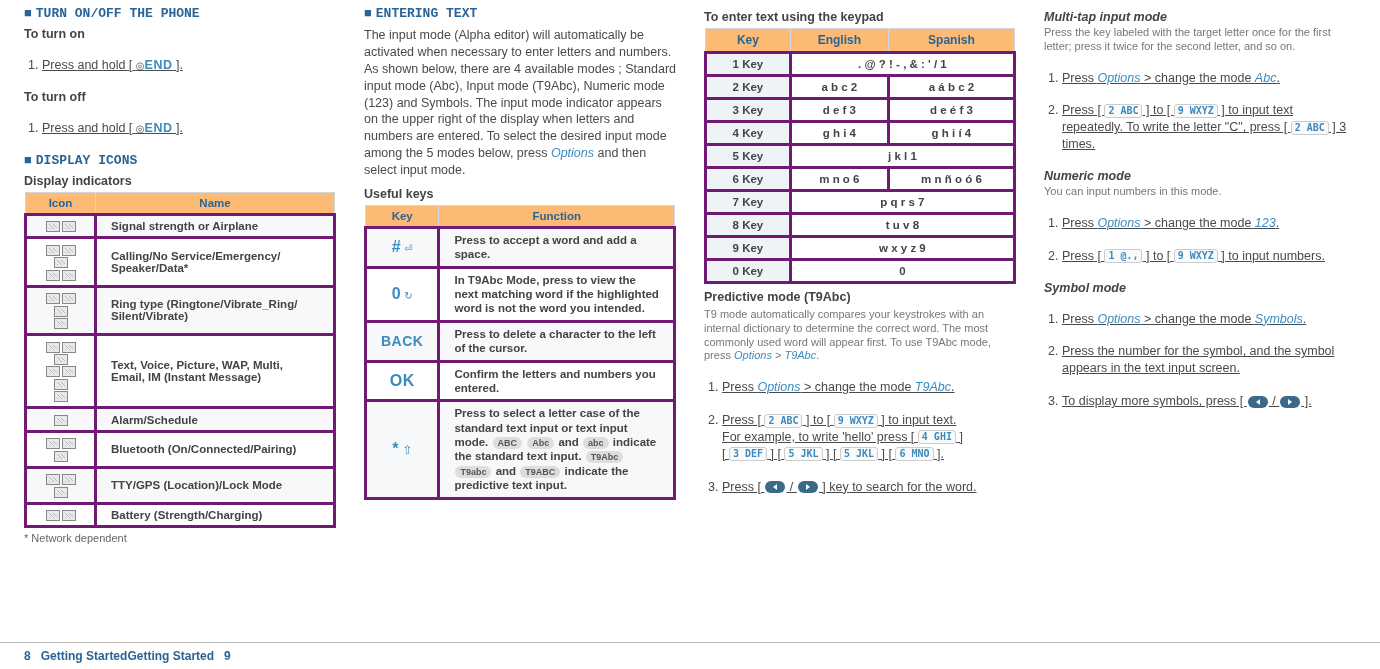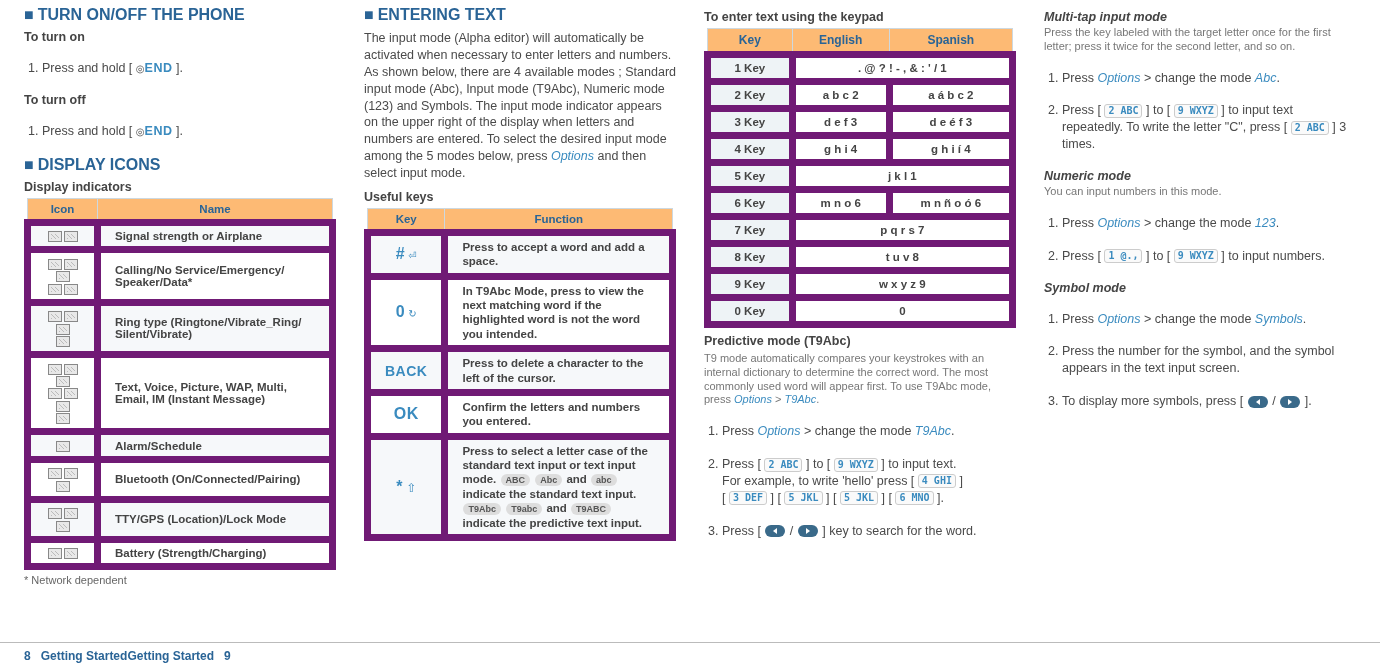--- a/index.html
+++ b/index.html
@@ -18,43 +18,44 @@
     height: 625px;
     padding: 4px 10px 0 10px;
   }
   .col {
     flex: 1;
     padding: 0 14px;
   }
   .section-head {
     color: #2a6496;
     font-weight: bold;
-    font-size: 16px;
+    font-size: 13px;
     margin: 2px 0 6px 0;
+    font-family: Liberation Mono, monospace;
   }
   .sq { color:#2a6496; margin-right:4px; }
   .sub-bold {
     font-weight: bold;
     color: #444;
     margin: 6px 0 4px 0;
   }
   .sub-bold-it {
     font-weight: bold;
     font-style: italic;
     color: #444;
     margin: 6px 0 2px 0;
   }
   .fine {
     font-size: 11px;
     color: #777;
     line-height: 1.25;
     margin: 0 0 6px 0;
   }
   ol { margin: 2px 0 8px 0; padding-left: 18px; }
-  ol li { margin: 16px 0; line-height: 1.35; }
+  ol li { margin: 16px 0; line-height: 1.35; text-decoration: underline; }
   p { margin: 2px 0 8px 0; line-height: 1.35; }
   .blue { color: #3a8bbf; font-style: italic; }
   .key-badge {
     display:inline-block;
     font-family: monospace;
     font-size: 10px;
     font-weight: bold;
     color:#3a8bbf;
     border:1px solid #ccc;
     border-radius:3px;
@@ -73,21 +74,21 @@
   }
   th {
     background: #fdba74;
     color: #2a6496;
     font-weight: bold;
     padding: 4px 6px;
     border: 1px solid #cdd8df;
     text-align: center;
   }
   td {
-    border: 7px solid #701a75;
+    border: 3px solid #701a75;
     padding: 4px 14px;
     vertical-align: middle;
   }
   .icon-col td:first-child { width: 70px; text-align:center; }
   .icon-desc { font-weight: bold; color:#444; }
   .useful td:first-child { width: 60px; text-align:center; vertical-align:middle; }
   .useful td:last-child { font-weight:bold; color:#444; line-height:1.25;}
   .keypad td { text-align:center; font-weight:bold; color:#444;}
   .keypad td:first-child { background:#eef3f6; }
   .keypad th { font-size:12px;}

